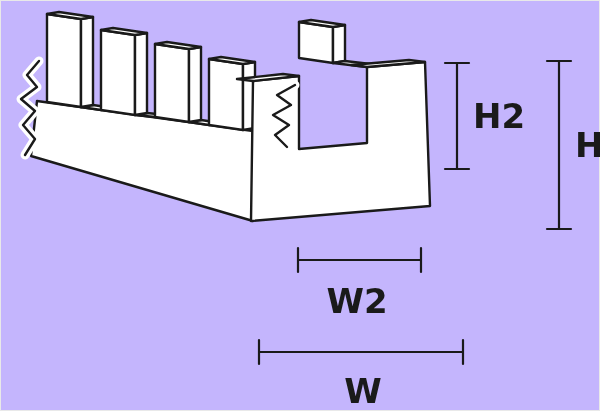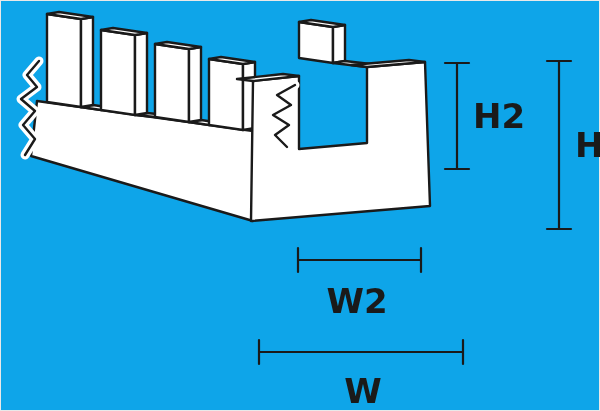--- a/index.html
+++ b/index.html
@@ -1,18 +1,18 @@
 <!DOCTYPE html>
 <html><head>
 <meta charset="utf-8">
 <style>
   html,body{margin:0;padding:0;background:#ffffff;}
   body{width:600px;height:411px;overflow:hidden;}
   .stage{
-    position:relative;width:600px;height:411px;background:#0ea5e9;
+    position:relative;width:600px;height:411px;background:#c4b5fd;
     box-sizing:border-box;border:1px solid #e9e9e9;
     font-family:"DejaVu Sans","Liberation Sans",sans-serif;
   }
   svg{display:block;}
   .draw polygon,.draw path{
     fill:#ffffff;
     stroke-width:2.4;stroke-linejoin:round;stroke-linecap:round;
   }
   .break-under{fill:none;stroke:#ffffff !important;stroke-width:9;stroke-linejoin:round;stroke-linecap:round;}
   .break-line{fill:none;stroke-width:2.4;stroke-linejoin:round;stroke-linecap:round;}

